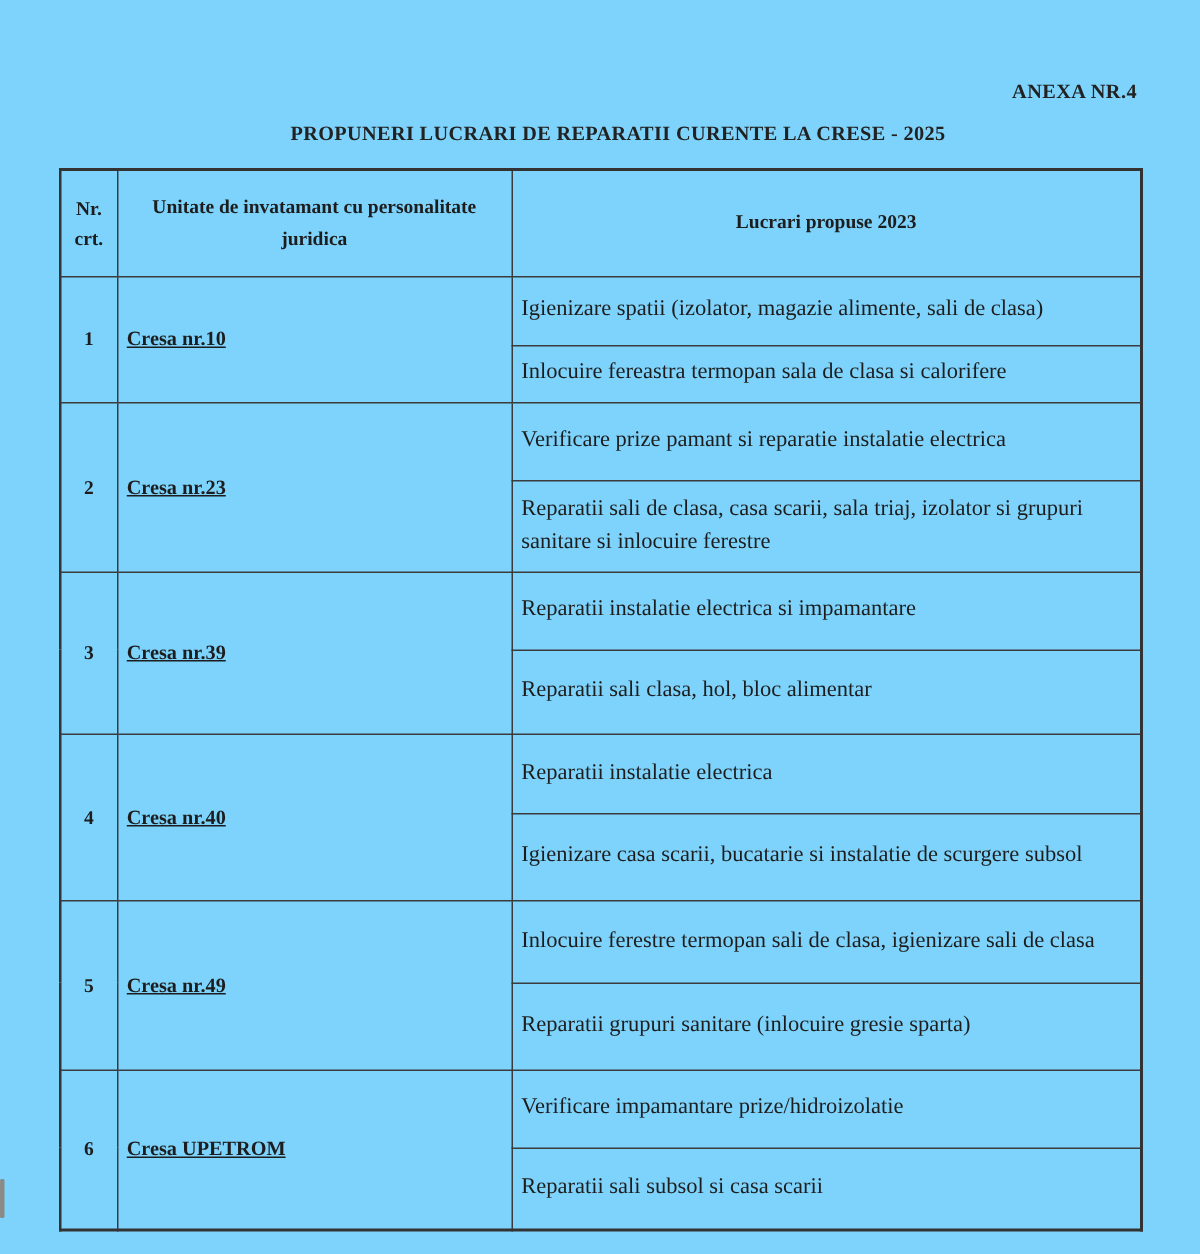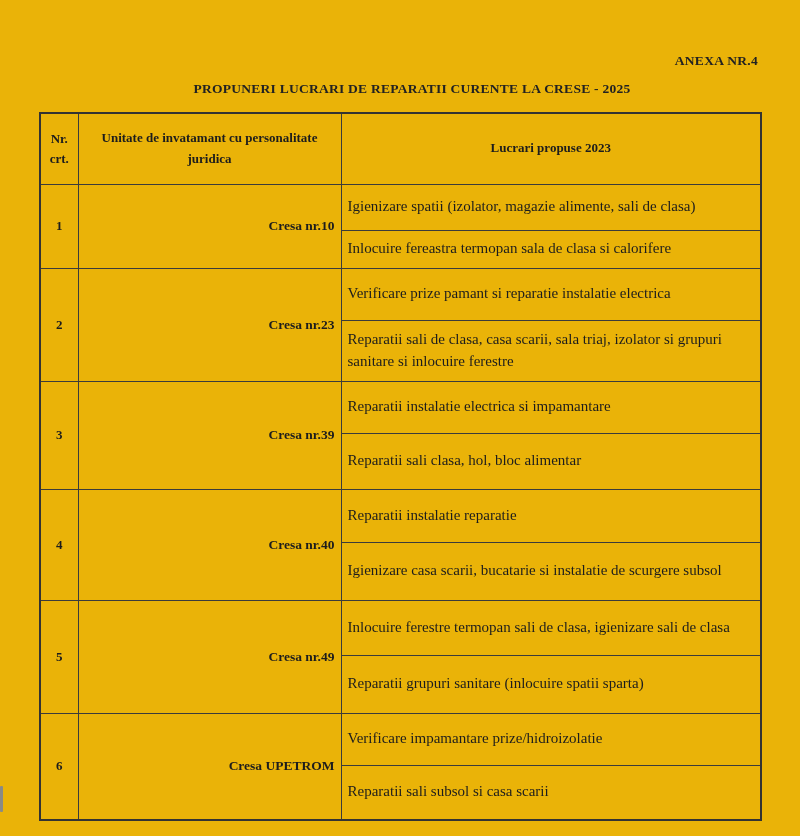--- a/index.html
+++ b/index.html
@@ -6,21 +6,21 @@
 
   html, body {
     width: 800px;
     font-family: "Liberation Serif", "DejaVu Serif", serif;
   }
 
   .page {
     position: relative;
     width: 800px;
     height: 836px;
-    background: #eab308;
+    background: #7dd3fc;
     color: #1e1e1e;
     overflow: hidden;
   }
 
   
   .scan-wrap { filter: blur(0.25px); }
 
   .annex {
     position: absolute;
     top: 53px;
@@ -83,23 +83,24 @@
   }
   th.h-unit { padding: 2px 18px; }
 
   td.nr-cell {
     font-weight: bold;
     text-align: center;
     font-size: 13px;
   }
   td.unit-cell {
     font-weight: bold;
-    text-align: right;
+    text-align: left;
     padding-left: 7px;
     font-size: 13.5px;
+    text-decoration: underline;
   }
   td.work-cell {
     font-weight: normal;
     text-align: left;
     padding-left: 7px;
     padding-right: 8px;
     line-height: 1.45;
     font-size: 15px;
   }
 
@@ -161,33 +162,33 @@
         <td class="unit-cell" rowspan="2">Cresa nr.39</td>
         <td class="work-cell" style="height:52px">Reparatii instalatie electrica si impamantare</td>
       </tr>
       <tr>
         <td class="work-cell" style="height:56px">Reparatii sali clasa, hol, bloc alimentar</td>
       </tr>
 
       <tr>
         <td class="nr-cell" rowspan="2">4</td>
         <td class="unit-cell" rowspan="2">Cresa nr.40</td>
-        <td class="work-cell" style="height:53px">Reparatii instalatie reparatie</td>
+        <td class="work-cell" style="height:53px">Reparatii instalatie electrica</td>
       </tr>
       <tr>
         <td class="work-cell" style="height:58px">Igienizare casa scarii, bucatarie si instalatie de scurgere subsol</td>
       </tr>
 
       <tr>
         <td class="nr-cell" rowspan="2">5</td>
         <td class="unit-cell" rowspan="2">Cresa nr.49</td>
         <td class="work-cell" style="height:55px">Inlocuire ferestre termopan sali de clasa, igienizare sali de clasa</td>
       </tr>
       <tr>
-        <td class="work-cell" style="height:58px">Reparatii grupuri sanitare (inlocuire spatii sparta)</td>
+        <td class="work-cell" style="height:58px">Reparatii grupuri sanitare (inlocuire gresie sparta)</td>
       </tr>
 
       <tr>
         <td class="nr-cell" rowspan="2">6</td>
         <td class="unit-cell" rowspan="2">Cresa UPETROM</td>
         <td class="work-cell" style="height:52px">Verificare impamantare prize/hidroizolatie</td>
       </tr>
       <tr>
         <td class="work-cell" style="height:55px">Reparatii sali subsol si casa scarii</td>
       </tr>

